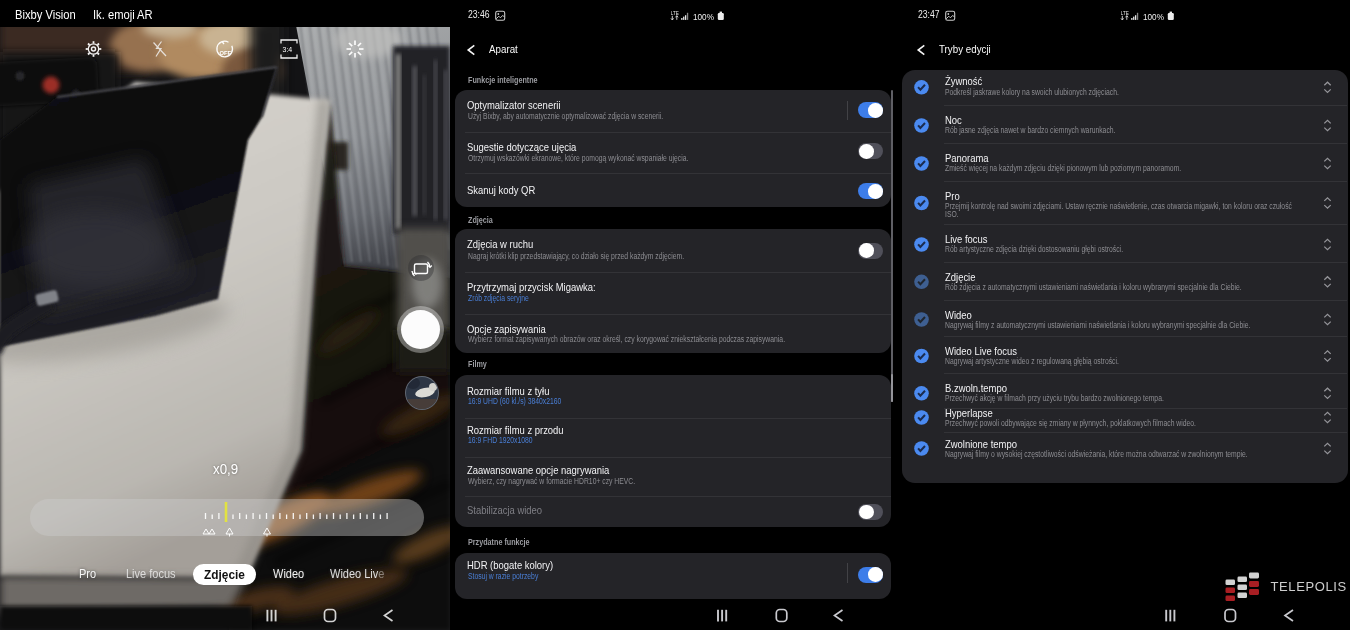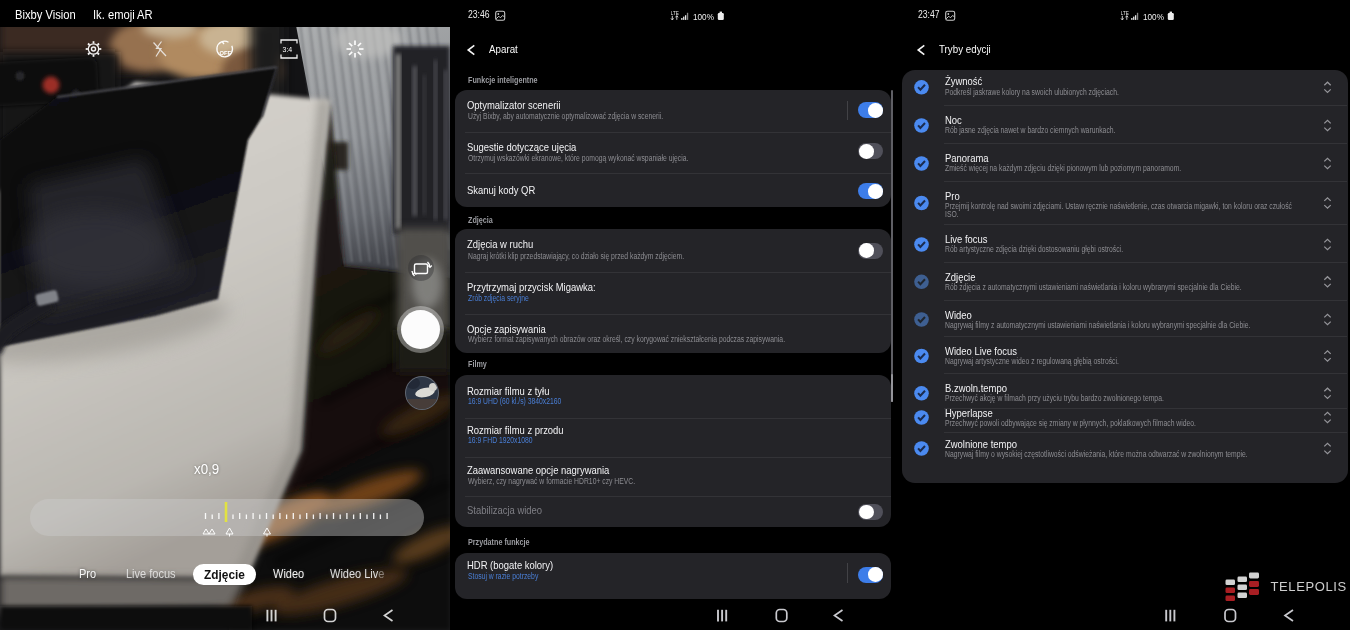--- a/index.html
+++ b/index.html
@@ -228,21 +228,21 @@
     <div class="p" style="left:397px;top:306px;width:47px;height:47px;border-radius:50%;background:rgba(255,255,255,0.35);"></div>
     <div class="p" style="left:401px;top:310px;width:39px;height:39px;border-radius:50%;background:#fcfcfc;"></div>
 
     <div class="p" style="left:405px;top:376px;width:34px;height:34px;border-radius:50%;background:#2d3645;overflow:hidden;border:1px solid rgba(255,255,255,0.25);">
       <div class="p" style="left:9px;top:11px;width:20px;height:9px;background:#dcdbd6;border-radius:50%;transform:rotate(-12deg);"></div>
       <div class="p" style="left:23px;top:6px;width:8px;height:8px;background:#d2d1cc;border-radius:50%;"></div>
       <div class="p" style="left:0px;top:22px;width:34px;height:14px;background:#4e4036;opacity:0.8;"></div>
       <div class="p" style="left:0px;top:0px;width:14px;height:12px;background:#1f2733;opacity:0.8;border-radius:50%;"></div>
     </div>
 
-    <div class="p" style="left:194px;top:463px;font-size:14px;line-height:13px;color:#fff;white-space:nowrap;transform:scaleX(0.95);transform-origin:0 0;text-shadow:0 0 3px rgba(0,0,0,0.4);">x0,9</div>
+    <div class="p" style="left:213px;top:463px;font-size:14px;line-height:13px;color:#fff;white-space:nowrap;transform:scaleX(0.95);transform-origin:0 0;text-shadow:0 0 3px rgba(0,0,0,0.4);">x0,9</div>
 
     <div class="p" style="left:30px;top:499px;width:394px;height:37px;border-radius:18.5px;background:rgba(205,205,205,0.42);"></div>
     <svg width="450" height="60" style="position:absolute;left:0;top:492px">
       <g stroke="rgba(255,255,255,0.92)" stroke-width="1.3">
         <line x1="205.5" y1="21" x2="205.5" y2="27"></line>
         <line x1="212.2" y1="22.5" x2="212.2" y2="27"></line>
         <line x1="218.9" y1="21" x2="218.9" y2="27"></line>
         <line x1="233" y1="22.5" x2="233" y2="27"></line>
         <line x1="239.7" y1="21" x2="239.7" y2="27"></line>
         <line x1="246.4" y1="22.5" x2="246.4" y2="27"></line>

